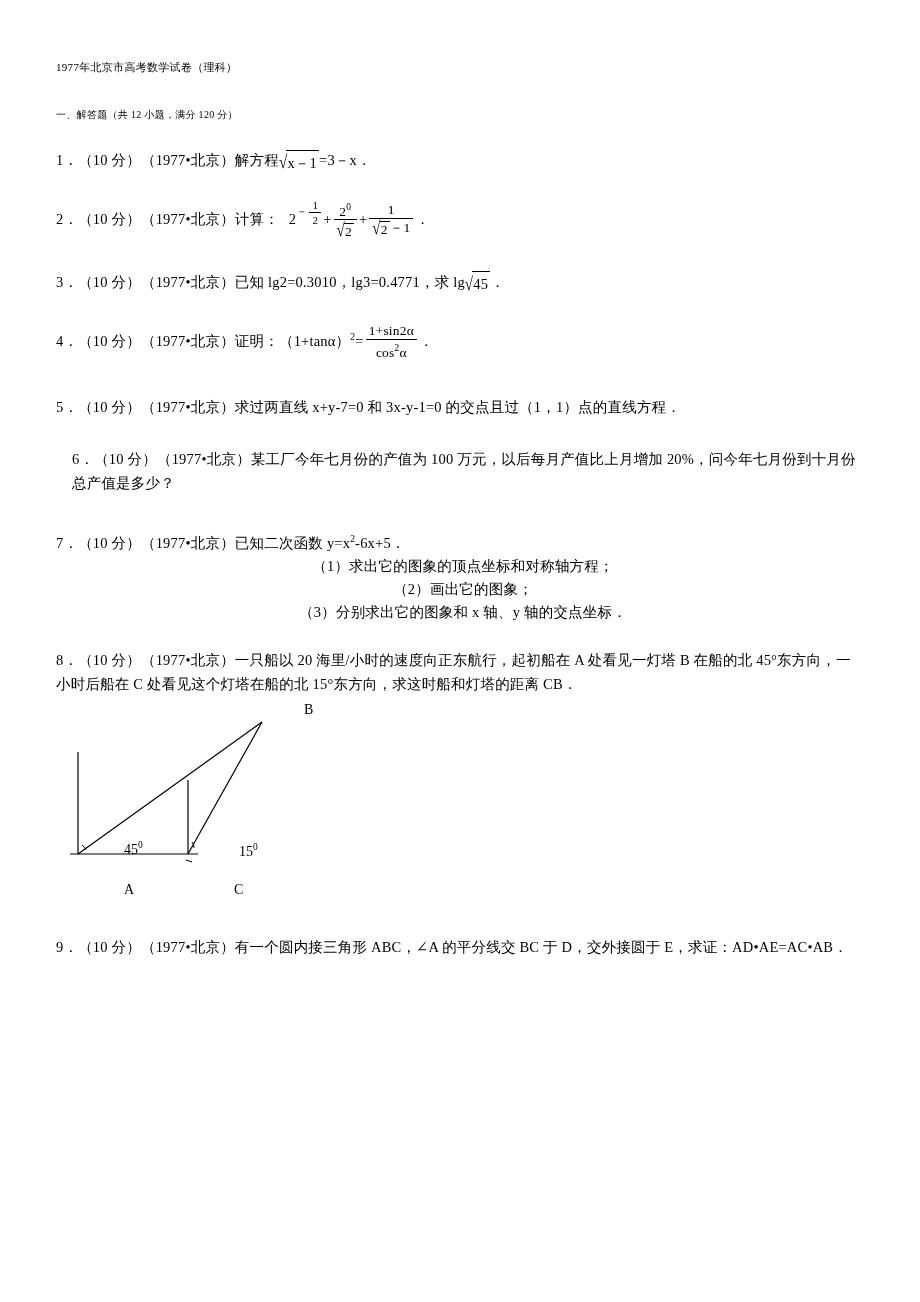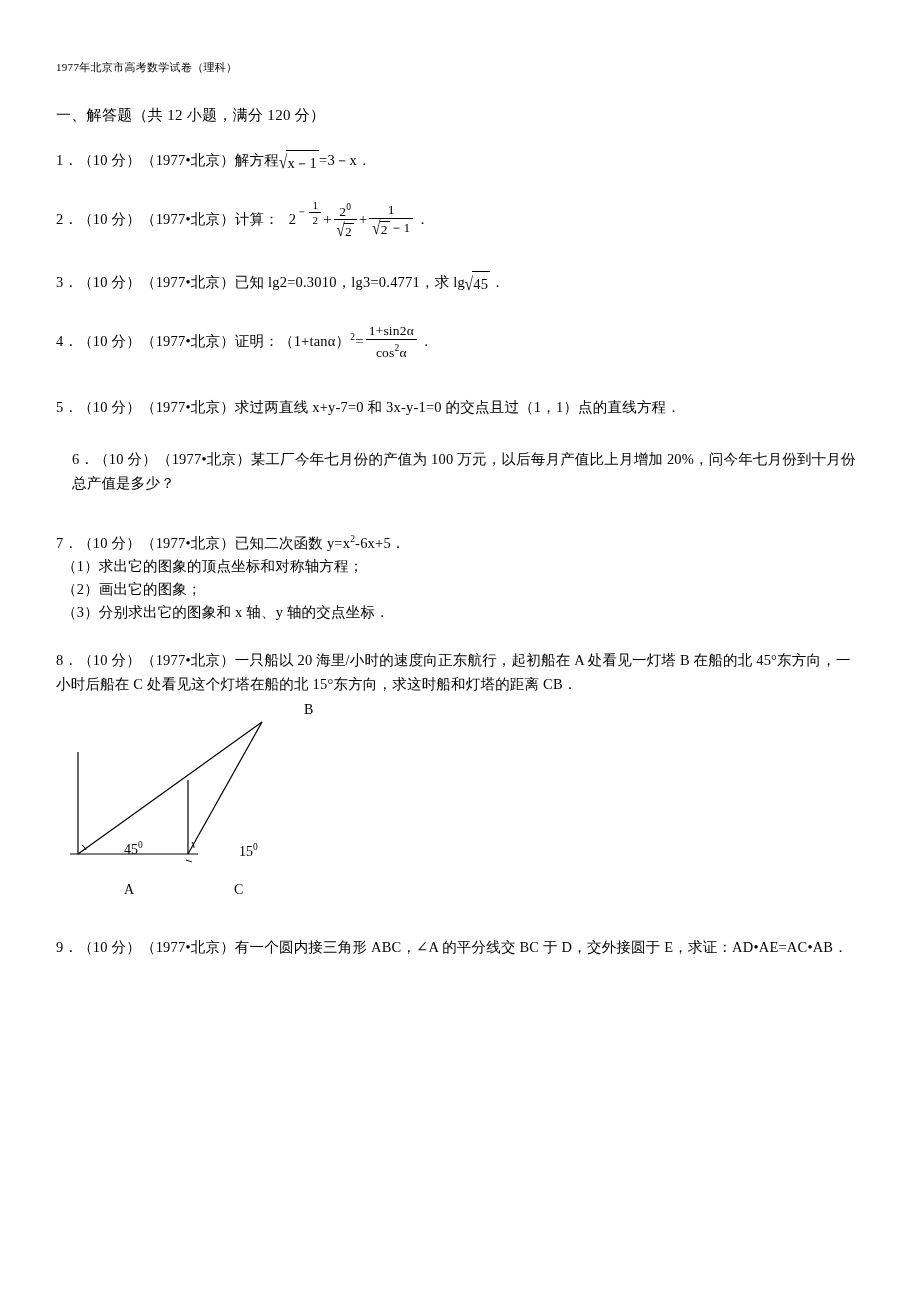--- a/index.html
+++ b/index.html
@@ -21,35 +21,36 @@
     box-sizing: border-box;
     padding: 48px 56px 0 56px;
   }
   .doc-title {
     font-size: 11px;
     line-height: 22px;
     margin: 8px 0 26px 0;
     letter-spacing: 0.3px;
   }
   .section-heading {
-    font-size: 15px;
+    font-size: 10px;
     line-height: 22px;
     margin: 12px 0 22px 0;
     letter-spacing: 0.3px;
   }
   .q {
     font-size: 14.5px;
     line-height: 24px;
     margin: 0 0 26px 0;
     letter-spacing: 0.2px;
   }
   .q .sub {
     display: block;
     margin-left: 6px;
     line-height: 23px;
+    text-align: center;
   }
   .inline-math {
     display: inline-block;
     vertical-align: middle;
     font-family: "Liberation Serif", "DejaVu Serif", serif;
   }
   
   .sqrt {
     display: inline-block;
     vertical-align: middle;

